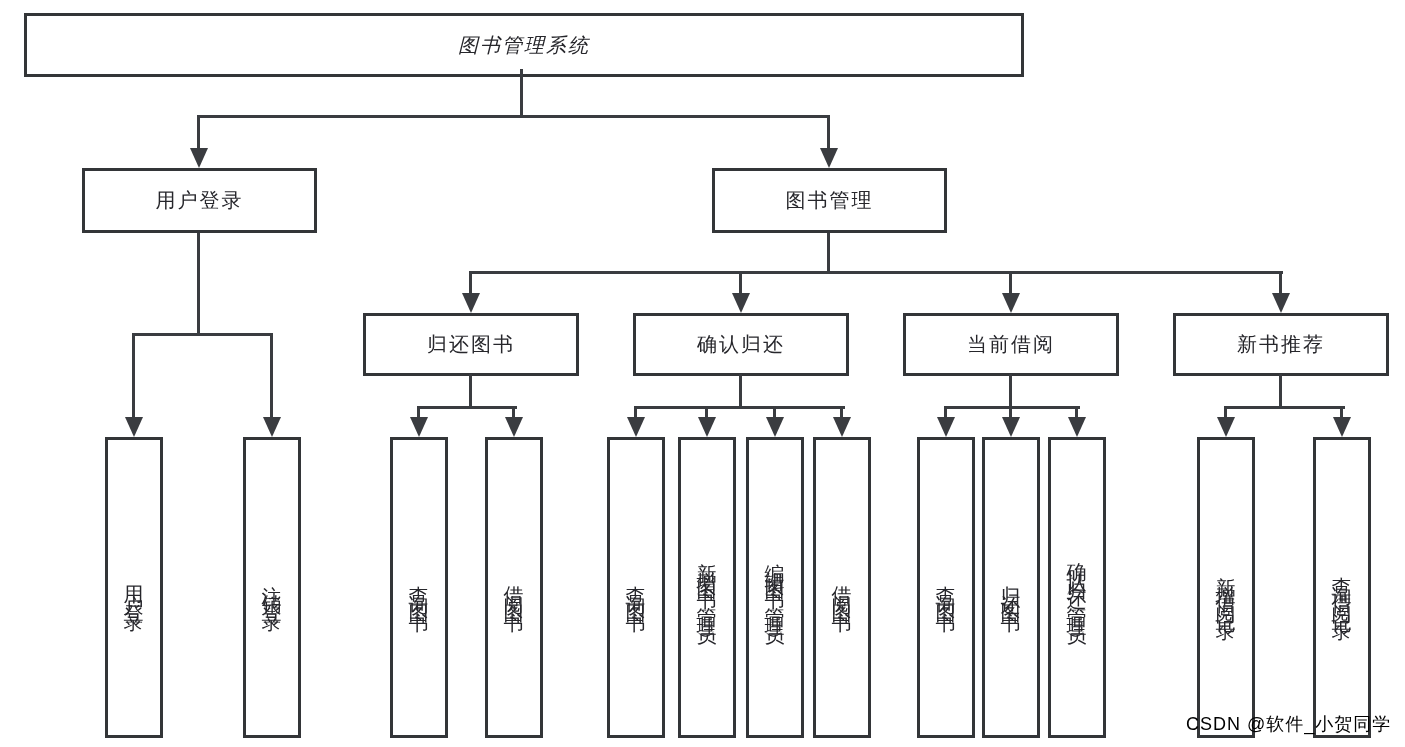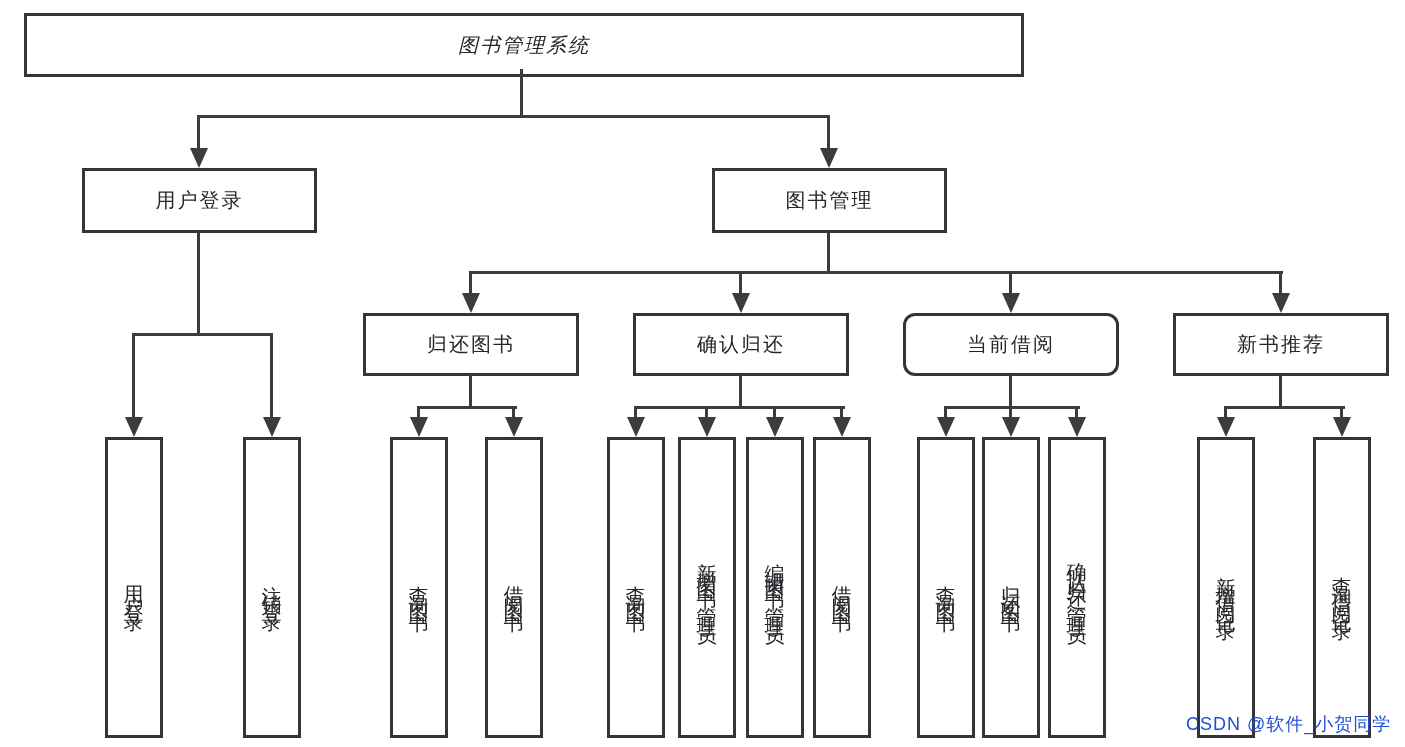--- a/index.html
+++ b/index.html
@@ -24,21 +24,21 @@
     color:#26262b; white-space:nowrap;
   }
   .line  { position:absolute; background:#3a3c40; }
   .ahead {
     position:absolute; width:0; height:0;
     border-left:9px solid transparent; border-right:9px solid transparent;
     border-top:20px solid #3a3c40;
   }
   .watermark {
     position:absolute; left:1186px; top:712px;
-    font-size:18px; letter-spacing:1px; color:#1d4ed8; white-space:nowrap;
+    font-size:18px; letter-spacing:1px; color:#000000; white-space:nowrap;
   }
 </style>
 </head>
 <body>
 
 <div class="stage">
 
   <div class="box root">
     <span class="hlabel">图书管理系统</span>
   </div>
@@ -49,21 +49,21 @@
   <div class="box lvl2" style="left:712px;">
     <span class="hlabel">图书管理</span>
   </div>
 
   <div class="box lvl3" style="left:363px;">
     <span class="hlabel">归还图书</span>
   </div>
   <div class="box lvl3" style="left:633px;">
     <span class="hlabel">确认归还</span>
   </div>
-  <div class="box lvl3" style="left:903px;border-radius:12px;">
+  <div class="box lvl3" style="left:903px;">
     <span class="hlabel">当前借阅</span>
   </div>
   <div class="box lvl3" style="left:1173px;">
     <span class="hlabel">新书推荐</span>
   </div>
 
   <div class="box leaf" style="left:105px;">
     <span class="vtext">用户登录</span>
   </div>
   <div class="box leaf" style="left:243px;">

